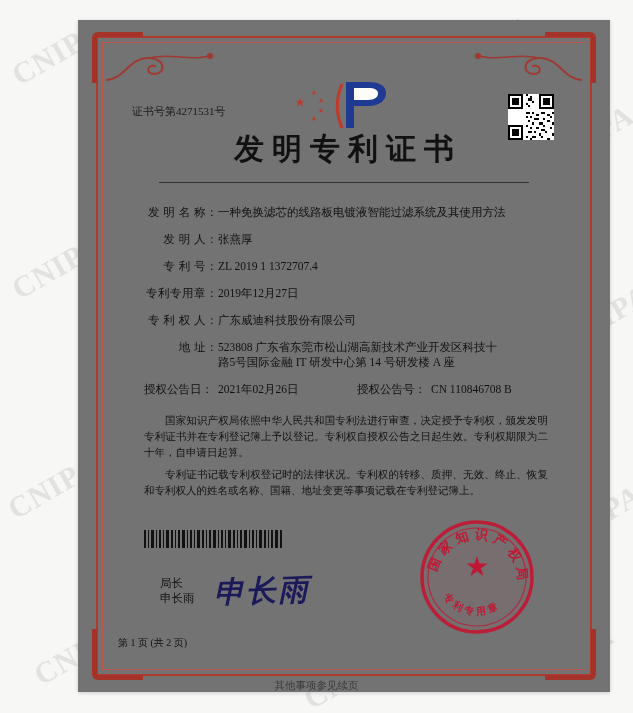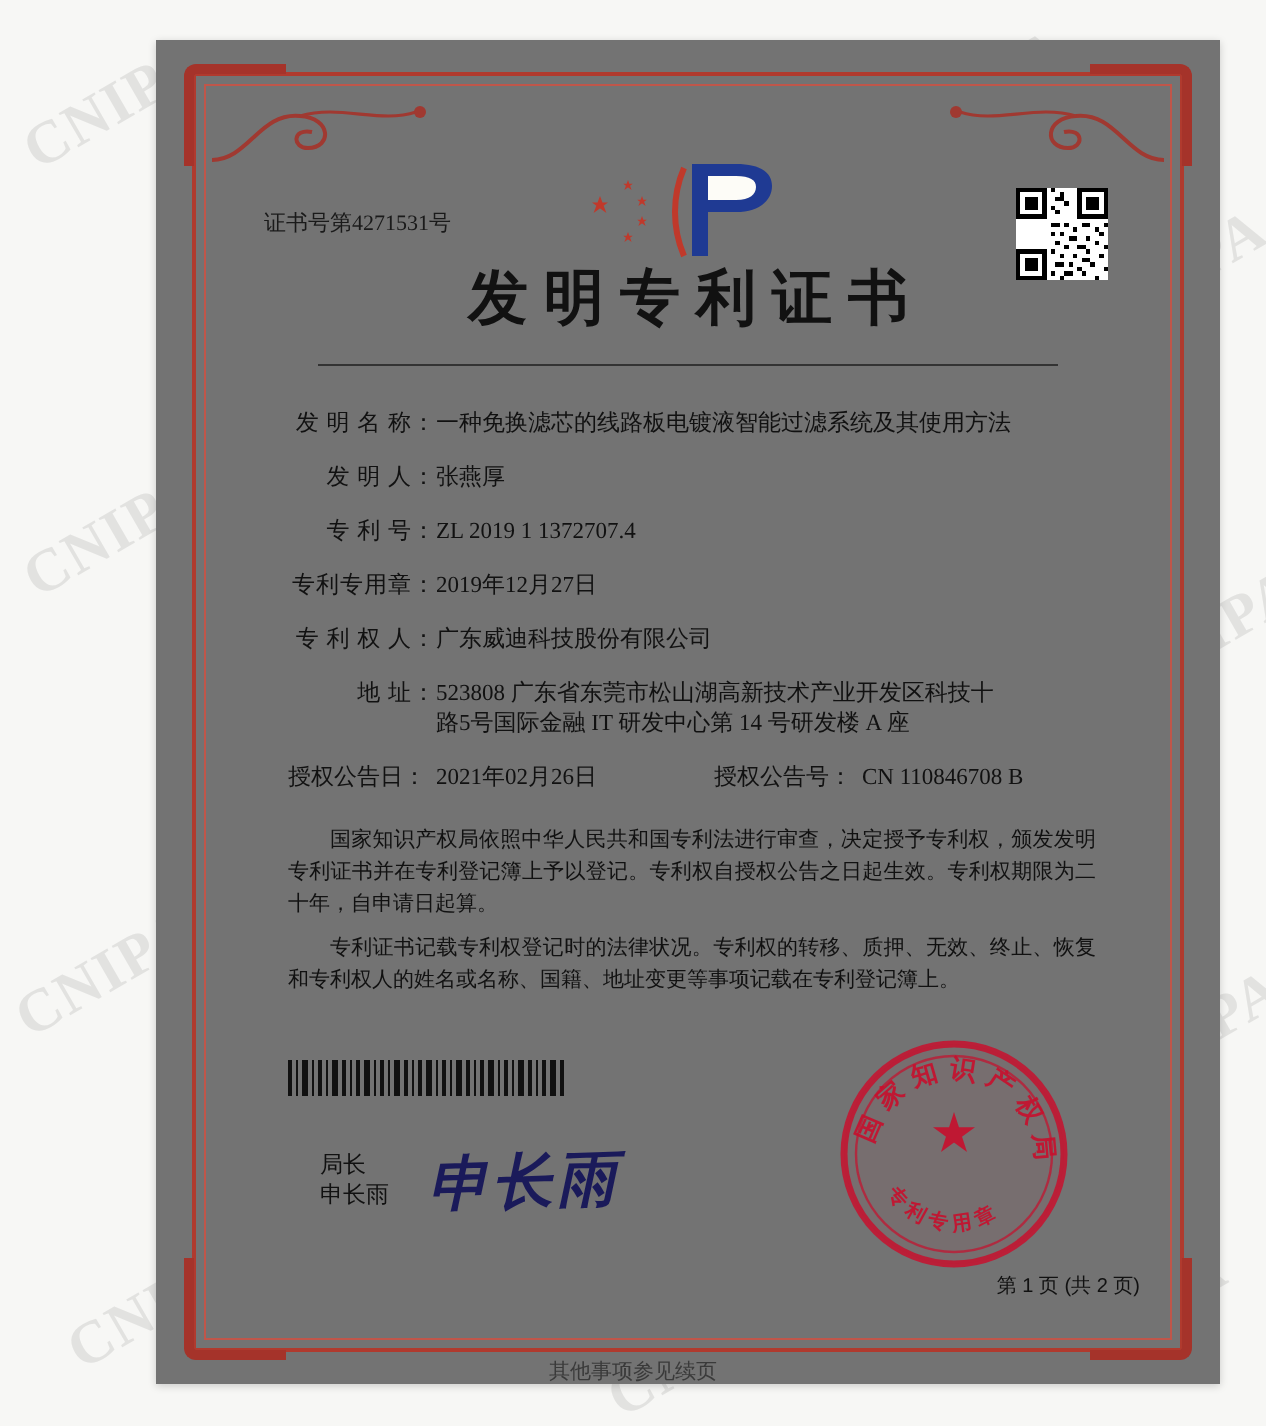--- a/index.html
+++ b/index.html
@@ -210,22 +210,22 @@
     right: 34px;
     bottom: 22px;
     width: 118px;
     height: 118px;
   }
 
   #page-no {
     position: absolute;
     bottom: 8px;
     left: 0; right: 0;
-    text-align: right;
-    font-family: Liberation Sans, sans-serif;
+    text-align: left;
+    font-family: Liberation Serif, serif;
     font-size: 10px;
     color: #111;
   }
 </style>
 </head>
 <body>
 
 <div id="page">
 
   <div class="wm" style="left:8px;  top:36px;">CNIPA</div>

